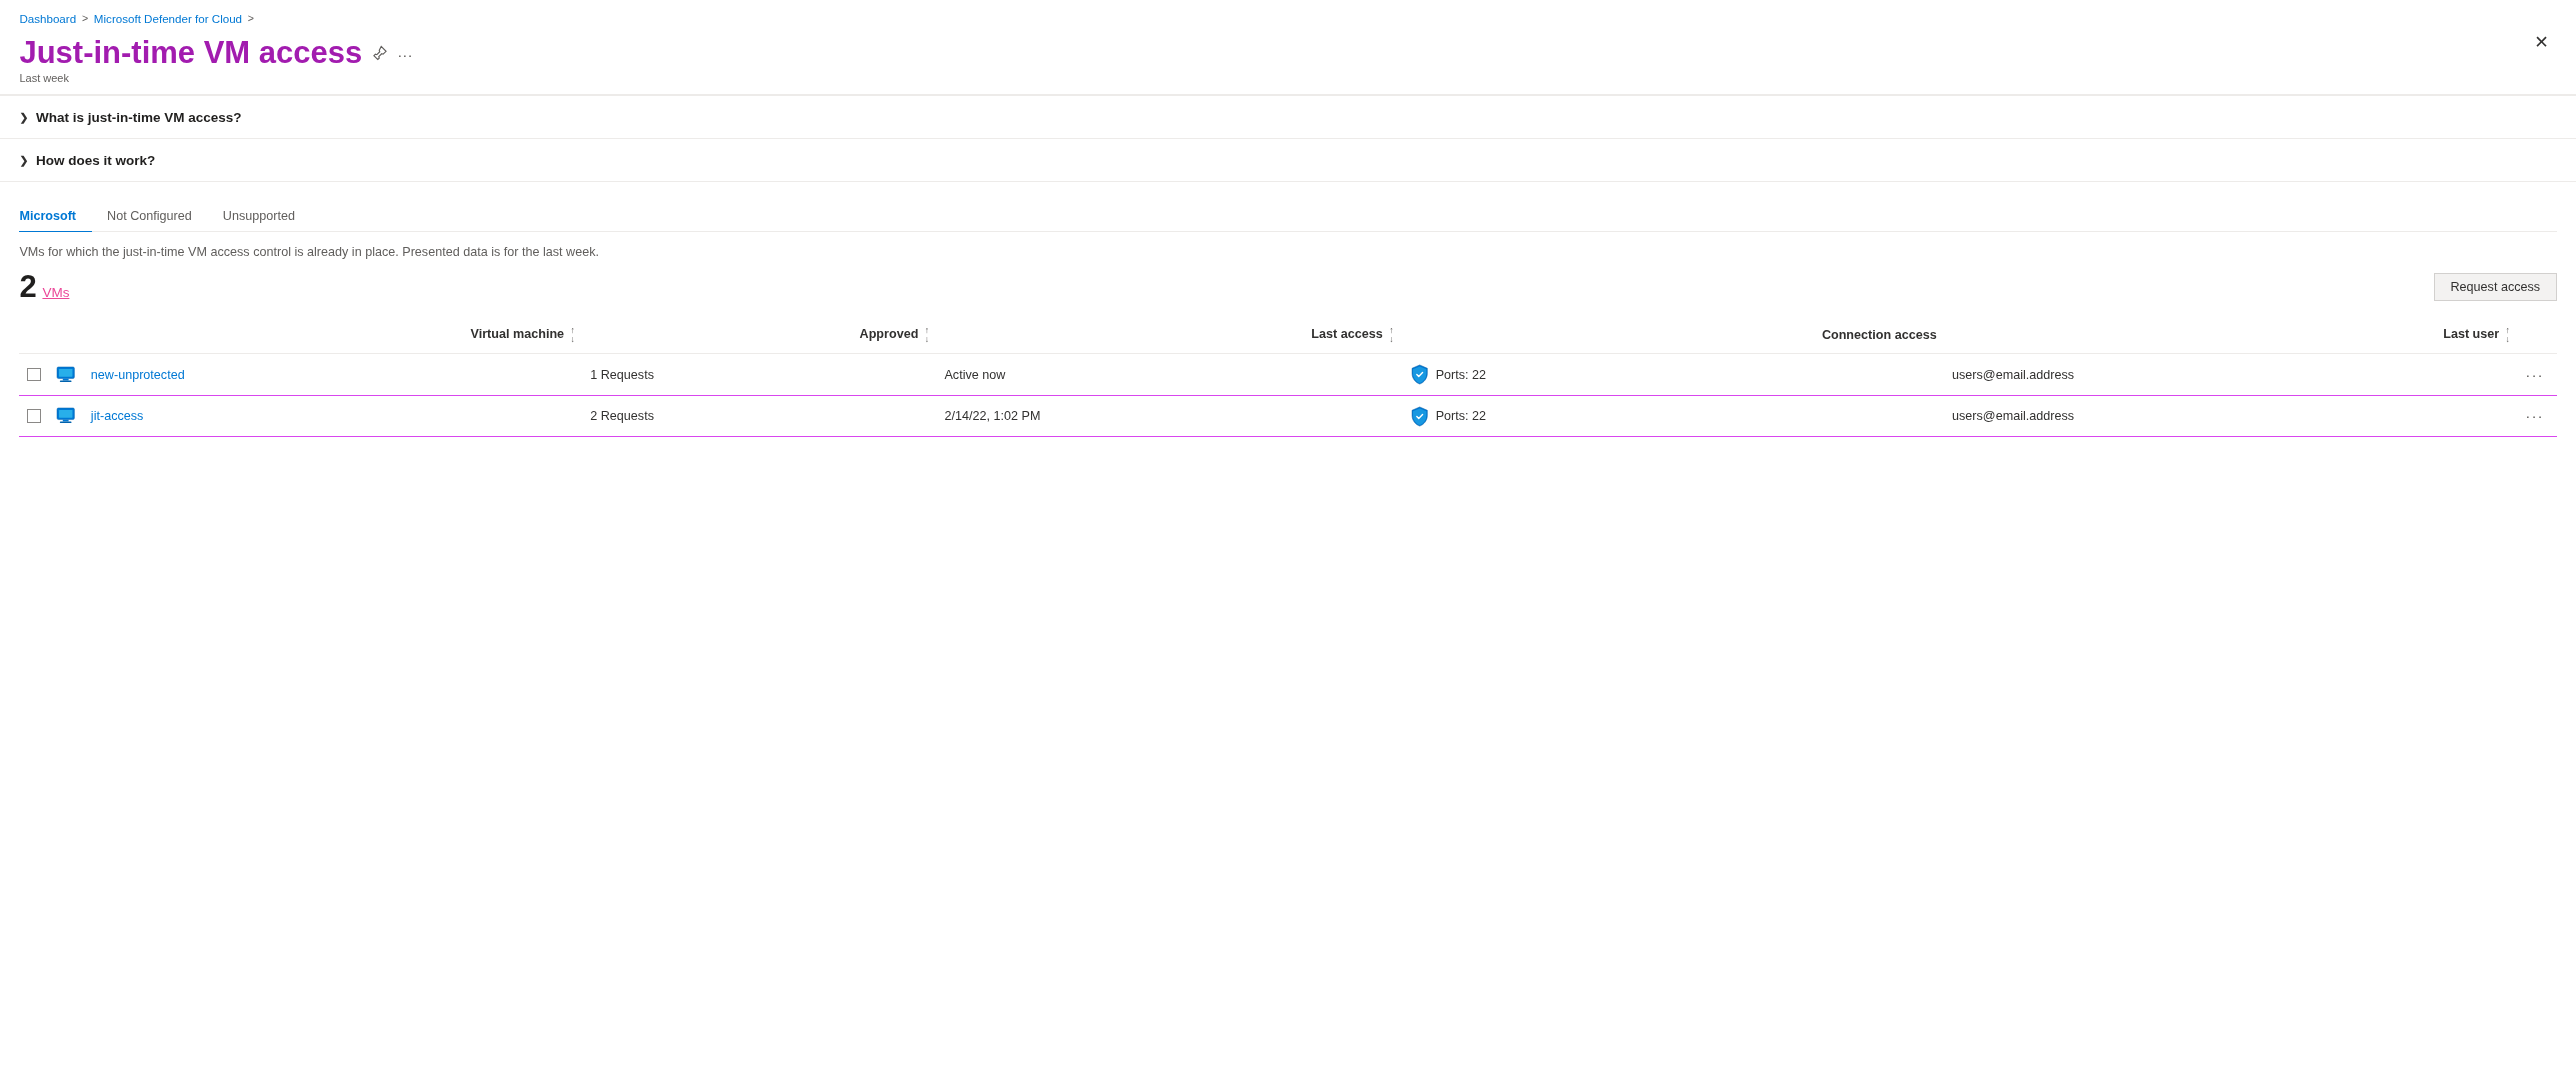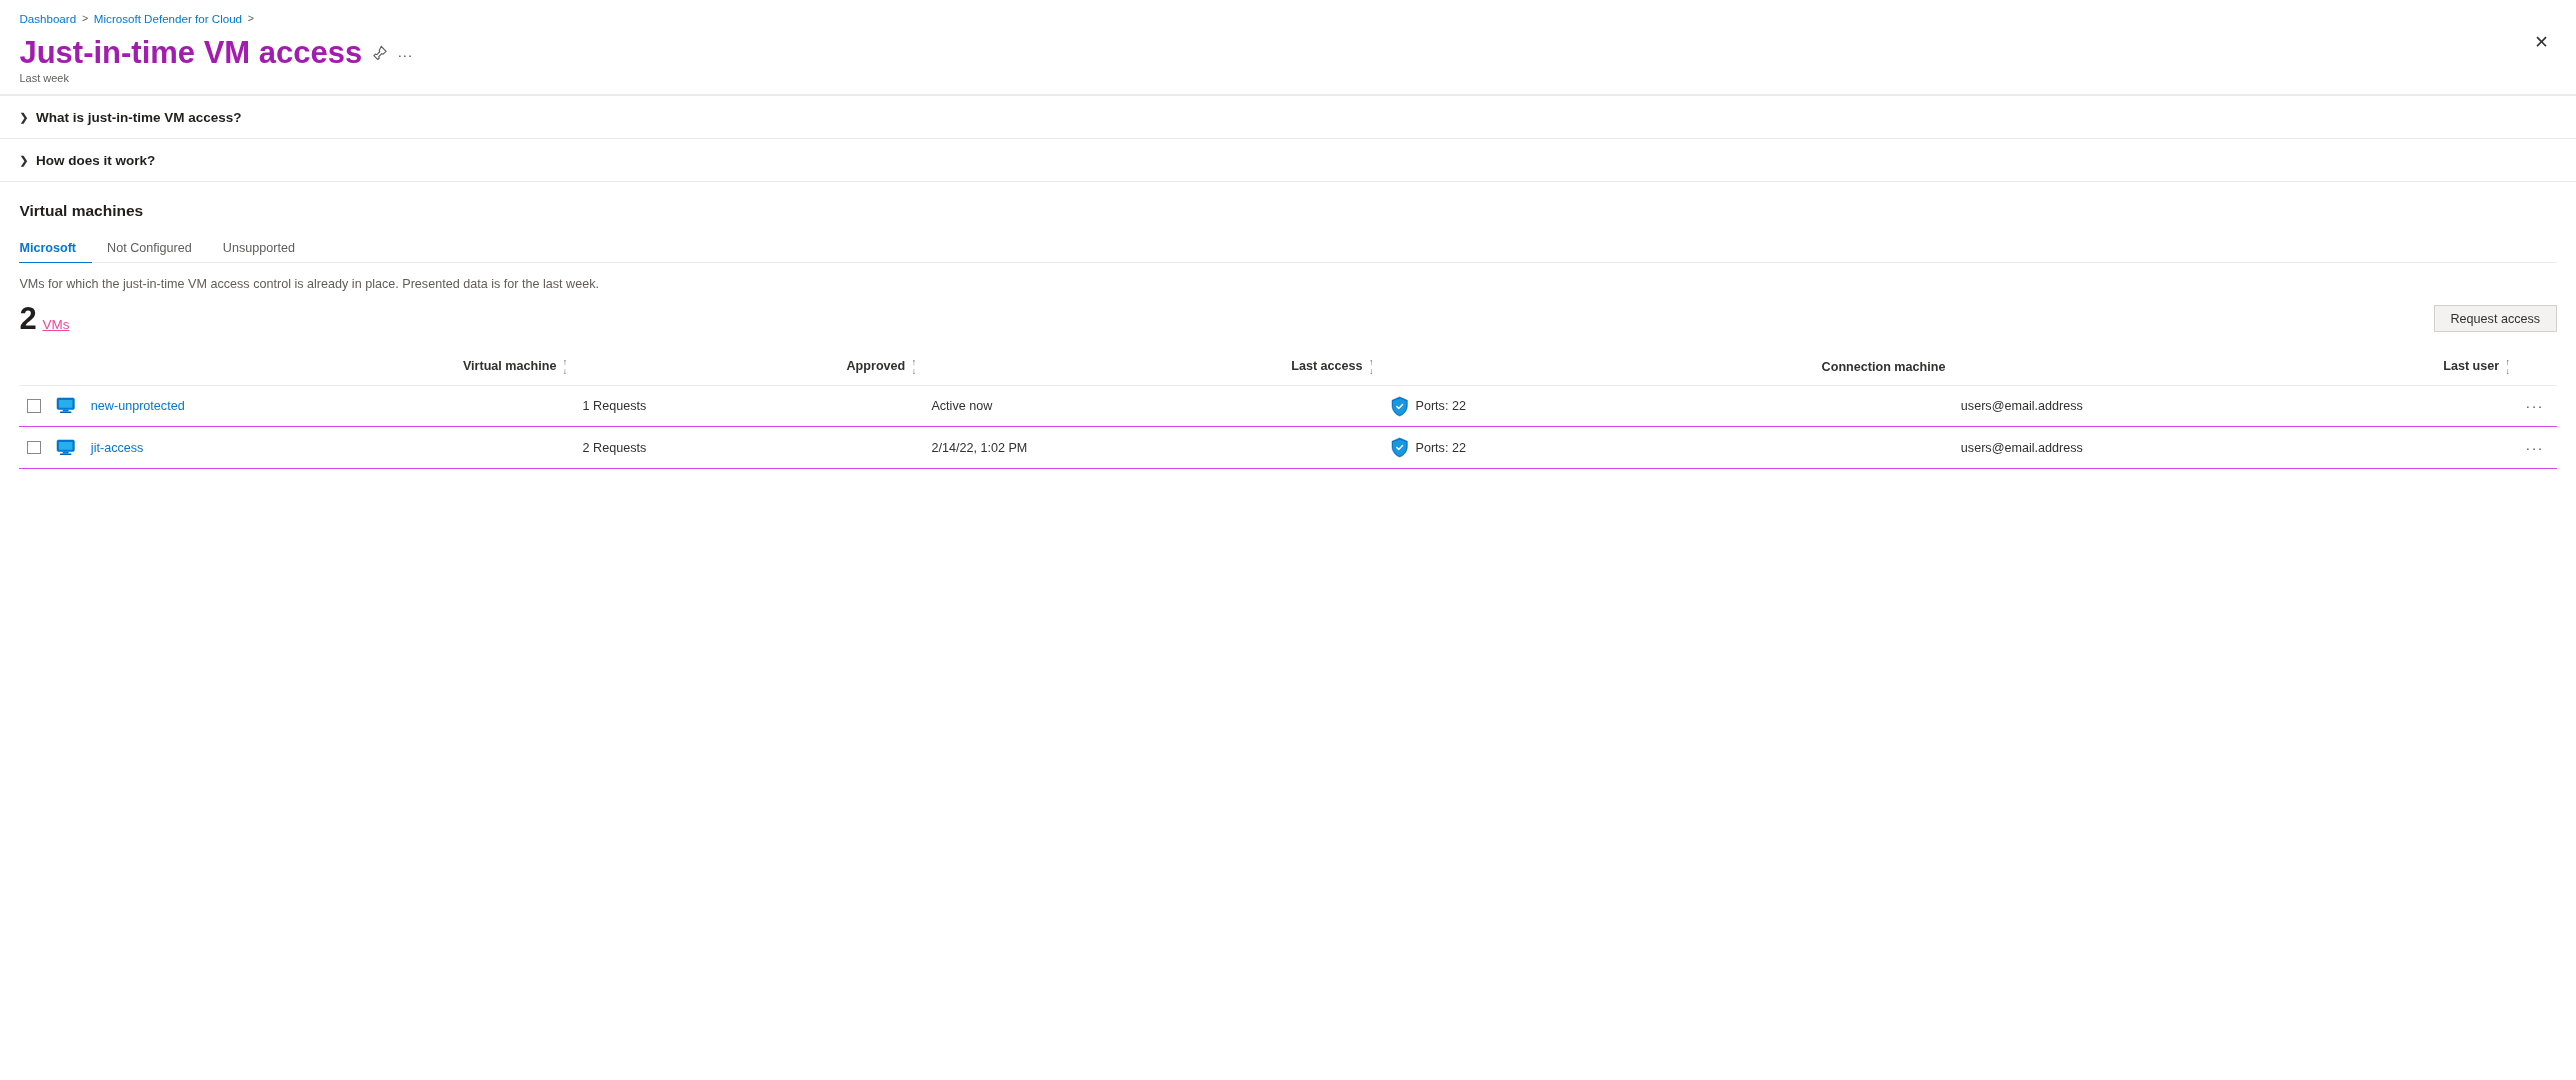--- a/index.html
+++ b/index.html
@@ -310,21 +310,20 @@
   <div class="accordion-section">
     <div class="accordion-header">
       <span class="chevron">❯</span>
       <span>How does it work?</span>
     </div>
   </div>
 
   <hr class="divider" style="margin: 0;">
 
   <div class="vm-section">
-    <div class="vm-section-title">Virtual machines</div>
 
     <div class="tabs">
       <div class="tab active">Microsoft</div>
       <div class="tab">Not Configured</div>
       <div class="tab">Unsupported</div>
     </div>
 
     <p class="description">VMs for which the just-in-time VM access control is already in place. Presented data is for the last week.</p>
 
     <div class="vm-count-row">
@@ -356,21 +355,21 @@
             </span>
           </th>
           <th style="cursor:pointer;">
             <span>Last access</span>
             <span class="sort-arrows">
               <span>↑</span>
                 <span>↓</span>
             </span>
           </th>
           <th>
-            <span>Connection machine</span>
+            <span>Connection access</span>
           </th>
           <th style="cursor:pointer;">
             <span>Last user</span>
             <span class="sort-arrows">
               <span>↑</span>
                 <span>↓</span>
             </span>
           </th>
           <th style="width:39px;"></th>
         </tr>

